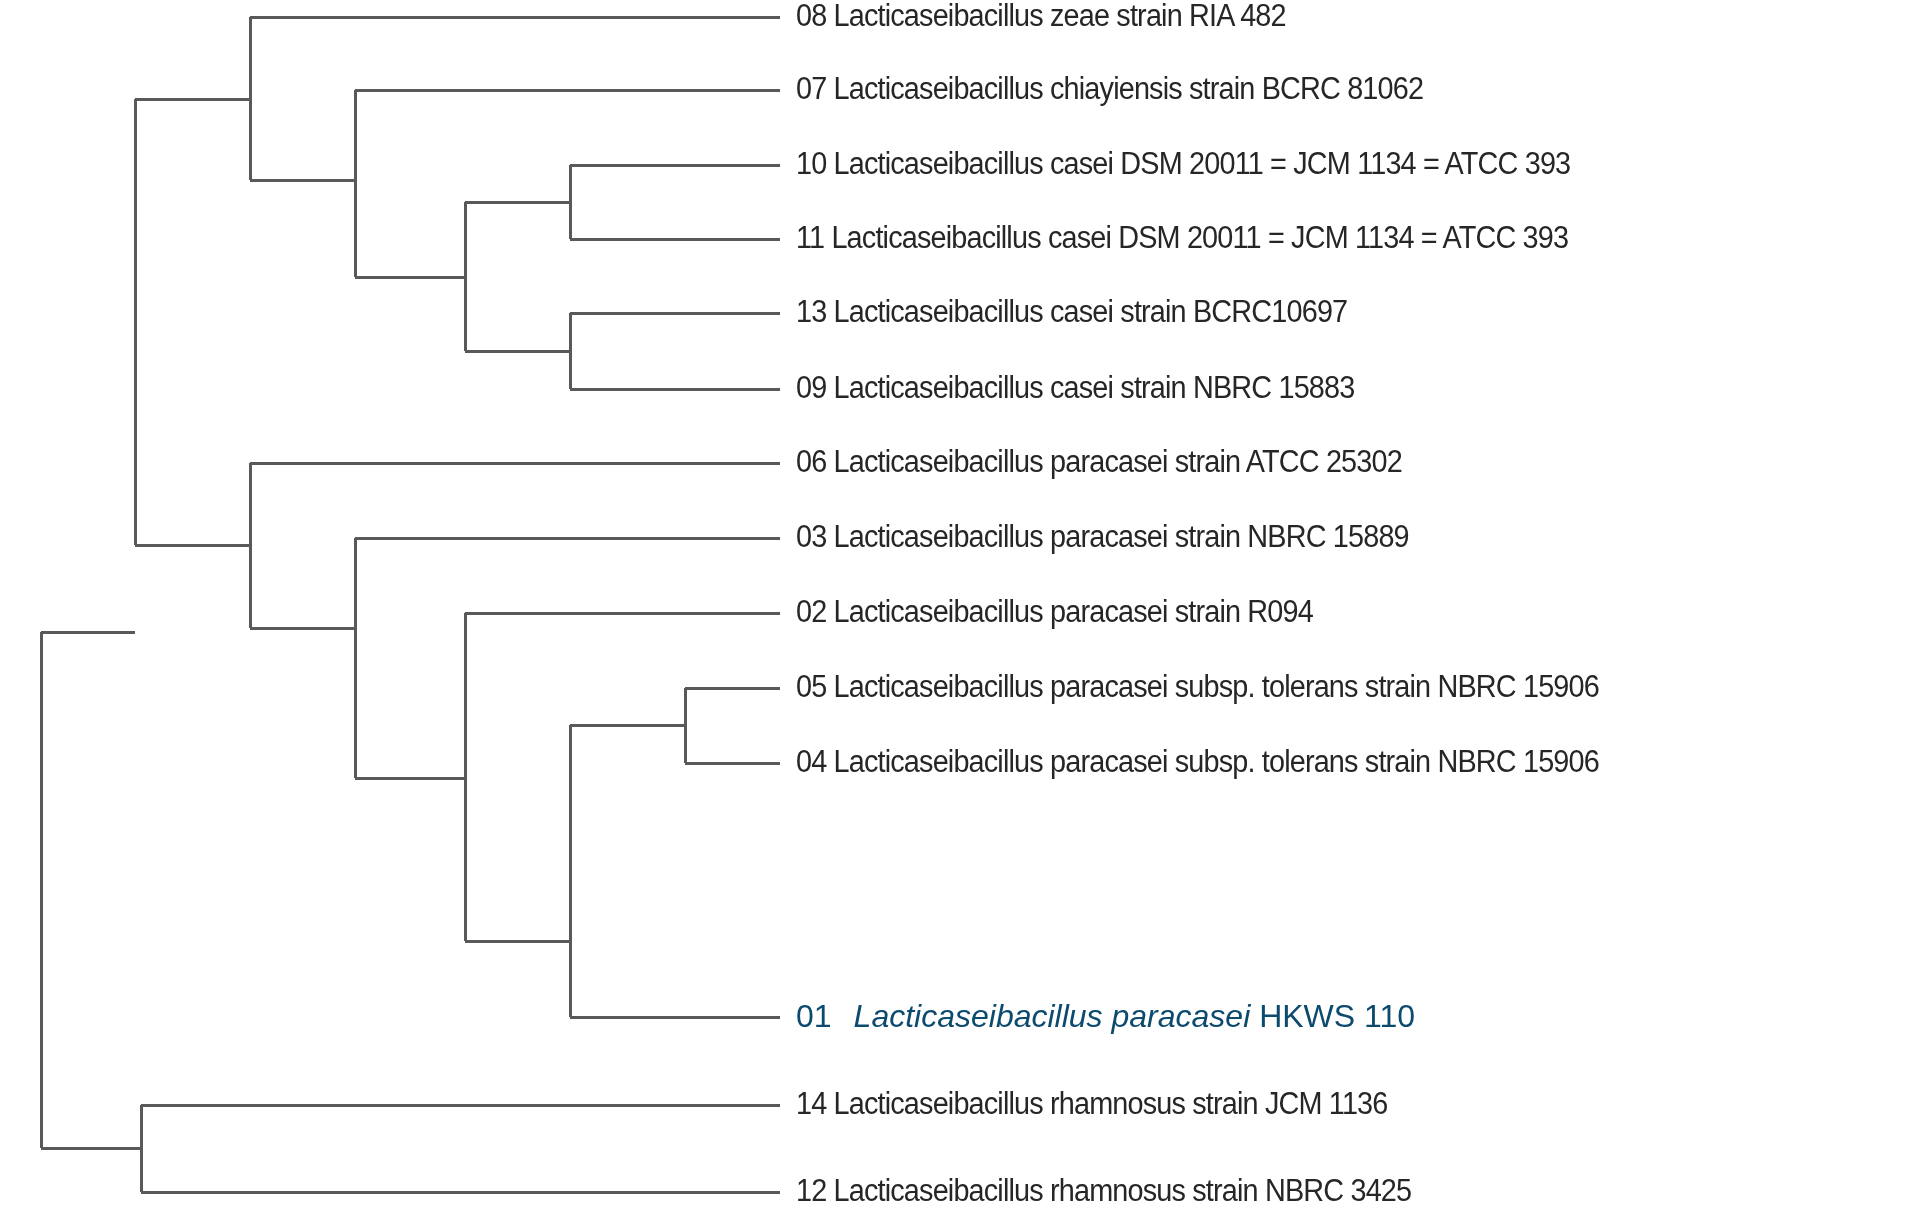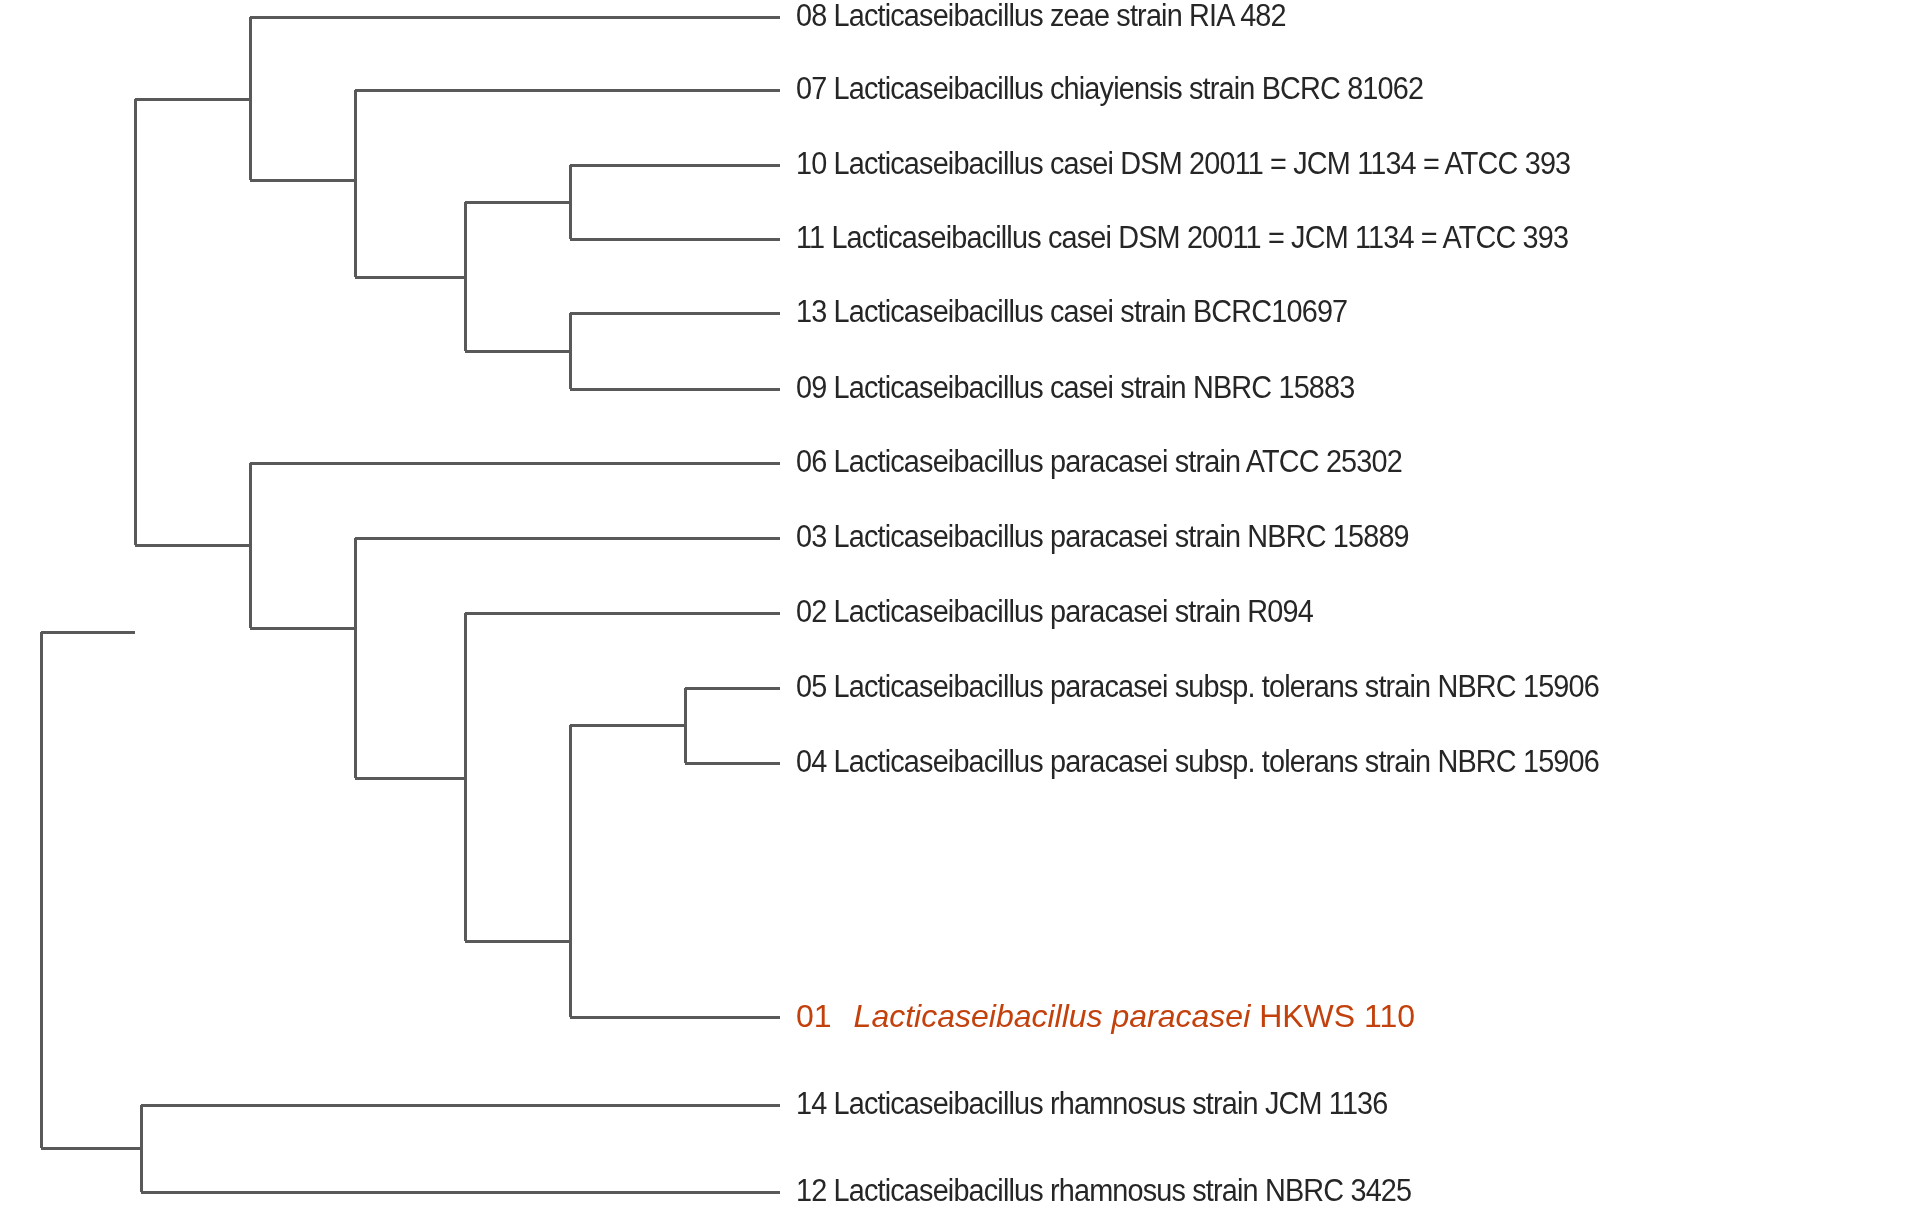--- a/index.html
+++ b/index.html
@@ -28,21 +28,21 @@
     font-family:"Liberation Sans", sans-serif;
     font-size:31px;
     letter-spacing:-0.9px;
     transform:scaleX(0.93);
     transform-origin:left center;
     line-height:1;
   }
   .leaf-label.highlight{
     letter-spacing:0px;
     transform:scaleX(1);
-    color:#c2410c;
+    color:#0c4a6e;
     font-size:32px;
   }
   .leaf-label.highlight .sci{
     font-style:italic;
   }
   .leaf-label.highlight .idx{
     font-style:normal;
     margin-right:22px;
   }
 </style>

